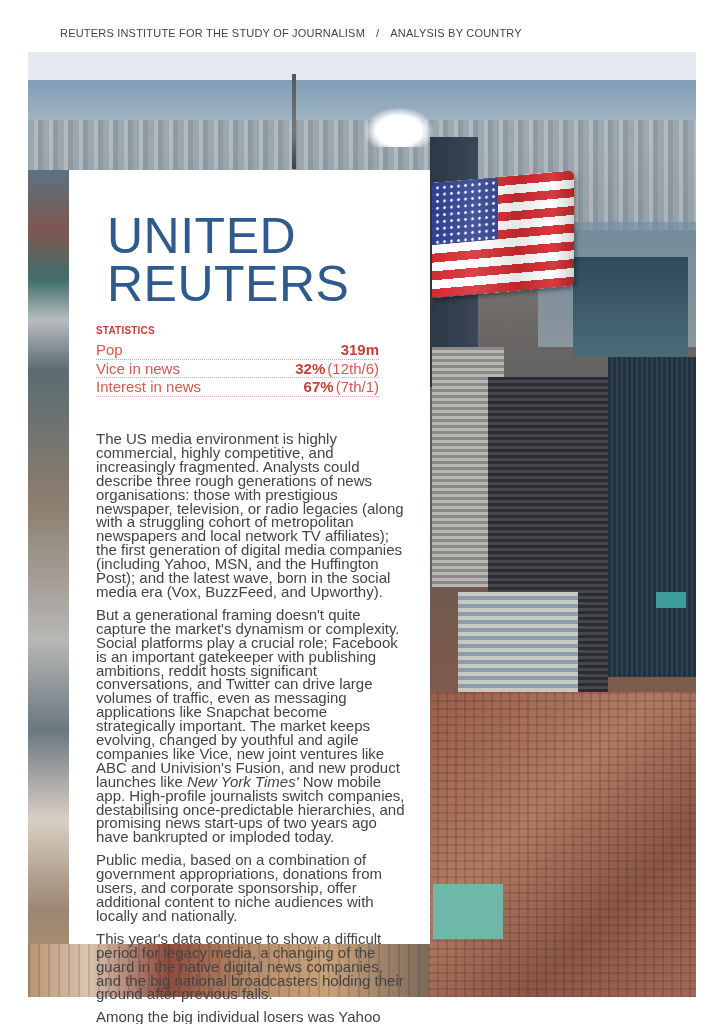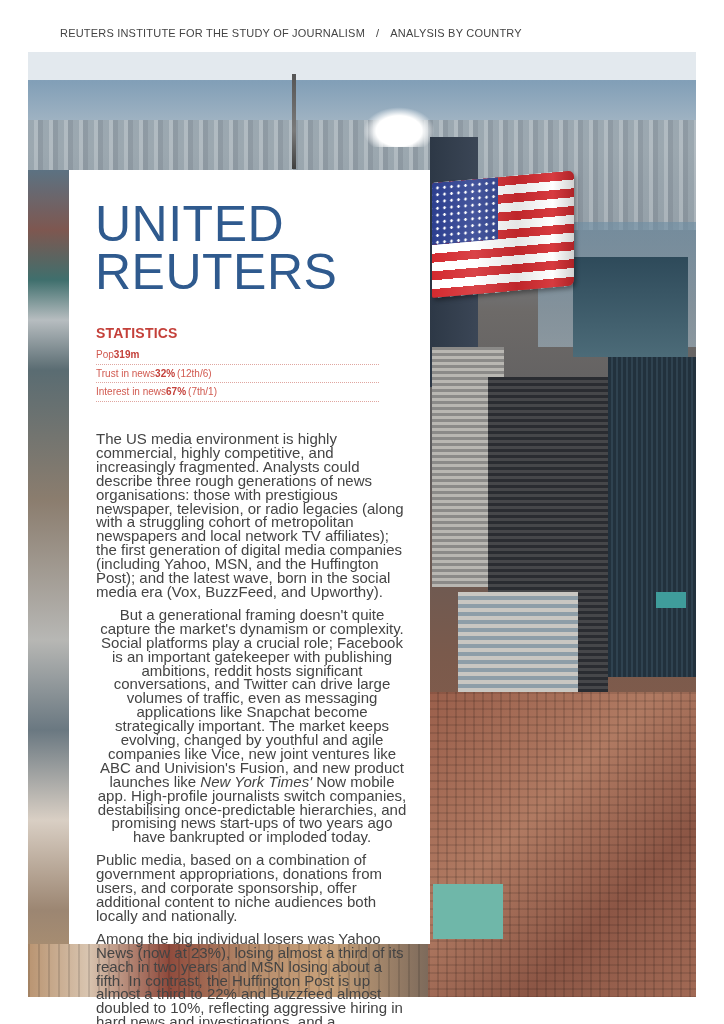--- a/index.html
+++ b/index.html
@@ -50,35 +50,35 @@
     transform: skewY(-5deg); transform-origin: left top;
     background: repeating-linear-gradient(180deg,#d42a2f 0 8.85px,#ffffff 8.85px 17.7px);
   }
   .flag .canton { position: absolute; left:0; top:0; width: 66px; height: 62px; background:#2c3f8f;
     background-image: radial-gradient(circle, #ffffff 1.2px, rgba(255,255,255,0) 1.6px);
     background-size: 7px 6.8px; background-position: 2px 2px; }
   .flag .shade { position:absolute; inset:0; background: linear-gradient(90deg, rgba(0,0,0,0) 0, rgba(255,255,255,.12) 30%, rgba(0,0,0,.1) 60%, rgba(255,255,255,.08) 85%, rgba(0,0,0,.18) 100%); }
 
   
   .card { position: absolute; left: 69px; top: 170px; width: 361px; height: 774px; background: #ffffff; }
-  .title { position: absolute; left: 26px; top: 30px; margin: 0;
+  .title { position: absolute; left: 26px; top: 30px; margin: 12px;
     font-family: "Liberation Sans", sans-serif; font-weight: 400; color: #2f5a8e;
     font-size: 50px; line-height: 48px; letter-spacing: 0.5px; }
   .title span { display: block; }
   .stats { position: absolute; left: 27px; top: 155px; width: 283px; }
-  .stats-heading { font-size: 14px; font-weight: 700; color: #c4403a; margin: 0 0 5px 0; letter-spacing: 0.2px; }
-  .stat-row { display: flex; font-size: 10px; height: 17.5px; line-height: 17px;
-    border-bottom: 1px dotted #e0a6a0; color: #c4403a; }
+  .stats-heading { font-size: 10px; font-weight: 700; color: #c4403a; margin: 0 0 5px 0; letter-spacing: 0.2px; }
+  .stat-row { display: flex; justify-content: space-between; font-size: 15px; height: 17.5px; line-height: 17px;
+    border-bottom: 1px dotted #e0a6a0; color: #c4403a; gap: 40px; }
   .stat-row .label { color: #d15a50; }
   .stat-row .val b { font-weight: 700; color: #c4403a; }
   .stat-row .val .rank { color: #d15a50; margin-left: 2px; }
 
   .body-text { position: absolute; left: 27px; top: 262px; width: 312px; color: #444; font-size: 15px; line-height: 13.9px; }
   .body-text p { margin: 0 0 9px 0; }
-  .body-text p:nth-child(2) { margin-top: 0; text-align: center; }
+  .body-text p:nth-child(2) { margin-top: 0; }
   .signature { float: right; font-style: italic; margin-right: 14px; }
 </style>
 </head>
 <body>
 
 <div class="running-header">
   <span>REUTERS INSTITUTE FOR THE STUDY OF JOURNALISM</span><span class="sep">/</span><span>ANALYSIS BY COUNTRY</span>
 </div>
 
 <div class="photo">
@@ -112,28 +112,29 @@
     <span>REUTERS</span>
   </h1>
 
   <div class="stats">
     <div class="stats-heading">STATISTICS</div>
     <div class="stat-row">
       <span class="label">Pop</span>
       <span class="val"><b>319m</b></span>
     </div>
     <div class="stat-row">
-      <span class="label">Trust in news</span>
+      <span class="label">Vice in news</span>
       <span class="val"><b>32%</b><span class="rank">(12th/6)</span></span>
     </div>
     <div class="stat-row">
       <span class="label">Interest in news</span>
       <span class="val"><b>67%</b><span class="rank">(7th/1)</span></span>
     </div>
   </div>
 
   <div class="body-text">
     <p>The US media environment is highly commercial, highly competitive, and increasingly fragmented. Analysts could describe three rough generations of news organisations: those with prestigious newspaper, television, or radio legacies (along with a struggling cohort of metropolitan newspapers and local network TV affiliates); the first generation of digital media companies (including Yahoo, MSN, and the Huffington Post); and the latest wave, born in the social media era (Vox, BuzzFeed, and Upworthy).</p>
     <p><span>But a generational framing doesn't quite capture the market's dynamism or complexity. Social platforms play a crucial role; Facebook is an important gatekeeper with publishing ambitions, reddit hosts significant conversations, and Twitter can drive large volumes of traffic, even as messaging applications like Snapchat become strategically important.  The market keeps evolving, changed by youthful and agile companies like Vice, new joint ventures like ABC and Univision's Fusion, and new product launches like </span><i>New York Times'</i><span> Now mobile app. High-profile journalists switch companies, destabilising once-predictable hierarchies, and promising news start-ups of two years ago have bankrupted or imploded today.</span></p>
-    <p>Public media, based on a combination of government appropriations, donations from users, and corporate sponsorship, offer additional content to niche audiences both locally and nationally.</p>
+    <p>Public media, based on a combination of government appropriations, donations from users, and corporate sponsorship, offer additional content to niche audiences with locally and nationally.</p>
+    <p>This year's data continue to show a difficult period for legacy media, a changing of the guard in the native digital news companies, and the big national broadcasters holding their ground after previous falls.</p>
     <p><span>Among the big individual losers was Yahoo News (now at 23%), losing almost a third of its reach in two years and MSN losing about a fifth. In contrast, the Huffington Post is up almost a third to 22% and Buzzfeed almost doubled to 10%, reflecting aggressive hiring in hard news and investigations, and a sophisticated use of data and test-driven optimisation.</span><span class="signature">FP</span></p>
   </div>
 </div>
 
 </body></html>

